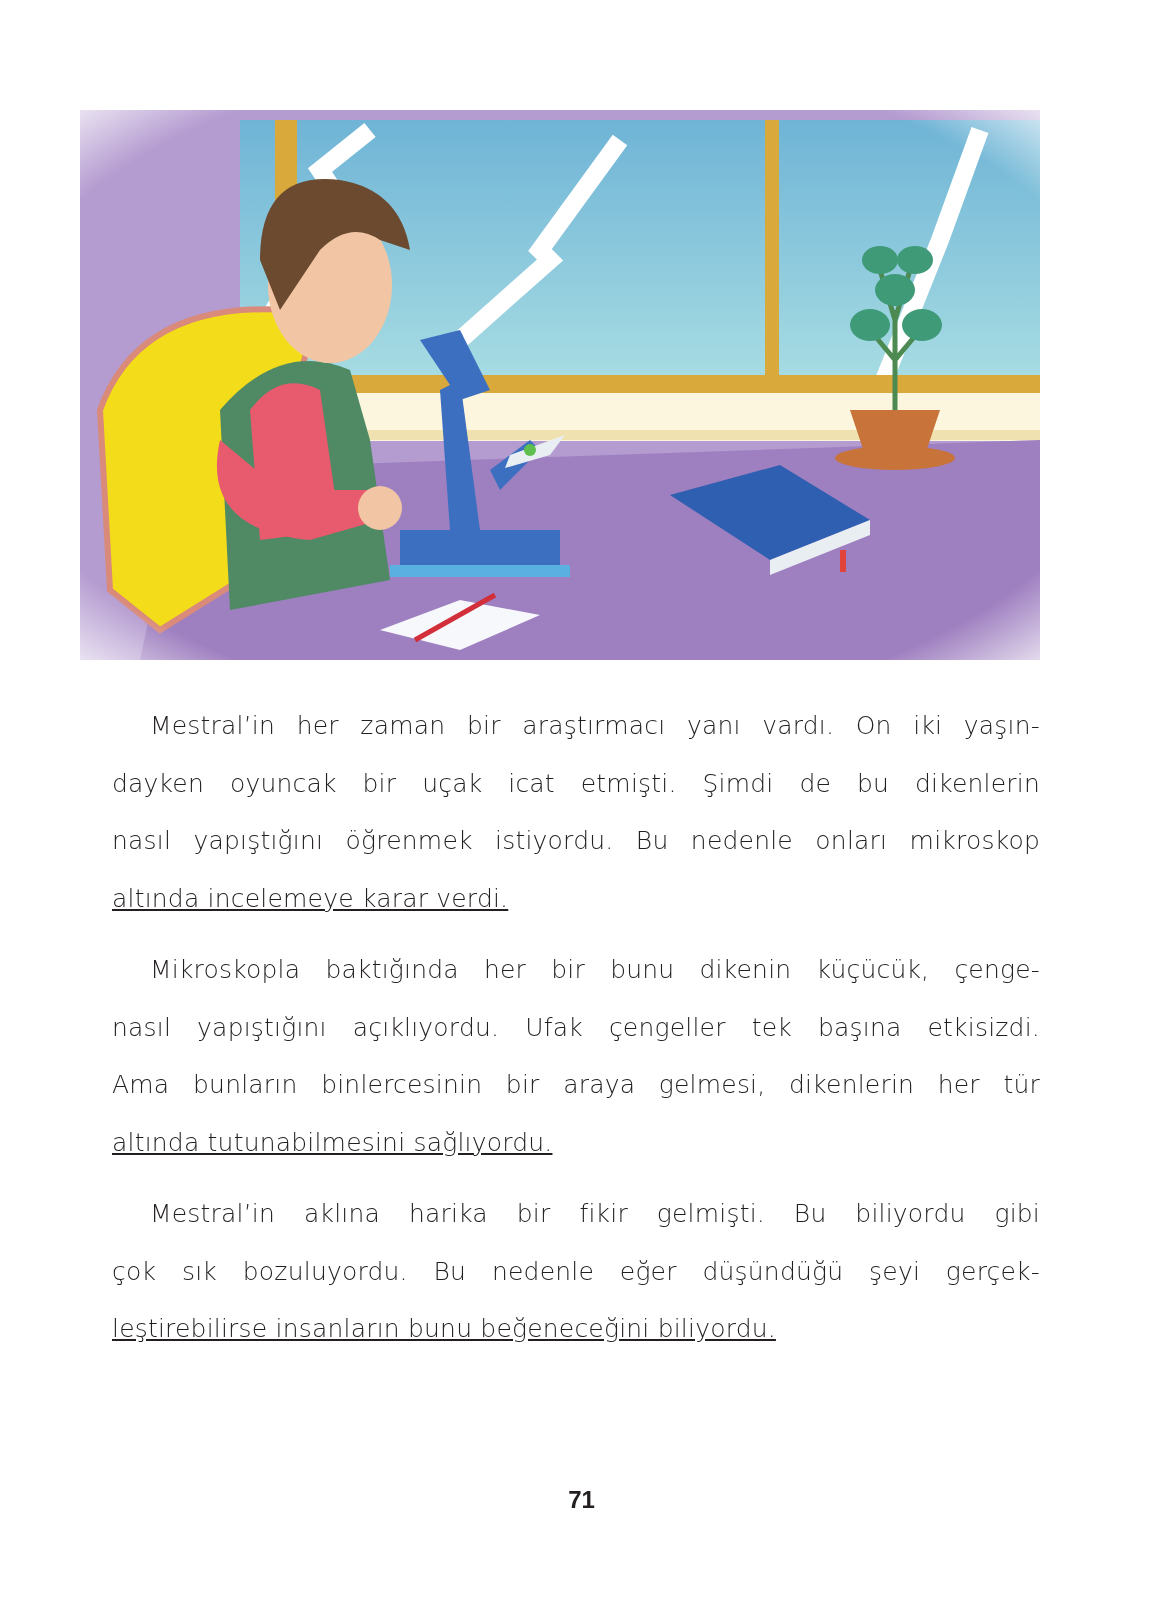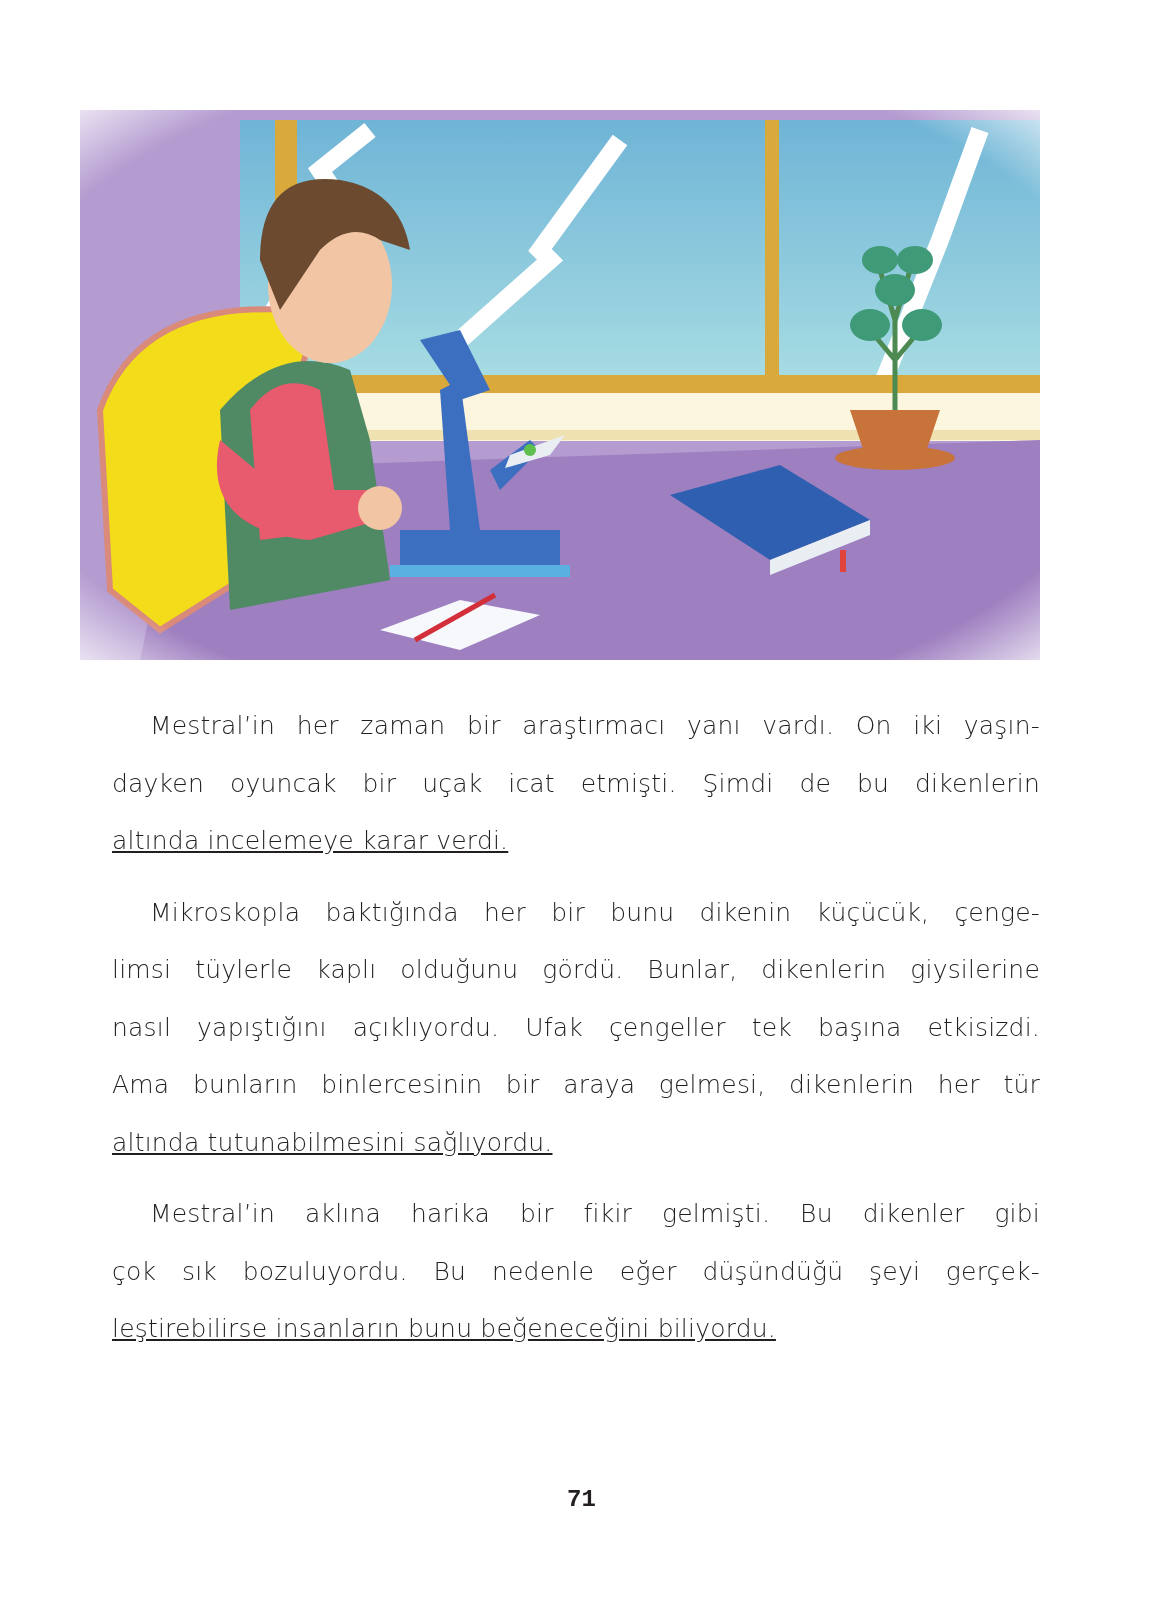--- a/index.html
+++ b/index.html
@@ -4,21 +4,21 @@
 <style>
   html, body { margin: 0; padding: 0; background: #ffffff; }
   body { width: 1163px; height: 1616px; position: relative; overflow: hidden; font-family: "DejaVu Sans", sans-serif; color: #231f20; }
   .illustration { position: absolute; left: 80px; top: 110px; width: 960px; height: 550px; }
   .illustration svg { width: 100%; height: 100%; display: block; }
   .body-text { position: absolute; left: 112px; top: 697px; width: 928px; }
   .para { margin: 0 0 14px 0; font-size: 25px; line-height: 57.5px; text-align: justify; text-align-last: left; font-weight: 300; letter-spacing: 0.2px; }
   .para .line { display: block; text-align: justify; text-align-last: justify; white-space: nowrap; }
   .para .line.last { text-align-last: left; text-decoration: underline; }
   .para .line.indent { padding-left: 38px; }
-  .page-number { position: absolute; left: 0; right: 0; top: 1486px; text-align: center; font-family: Liberation Mono, monospace; font-weight: bold; font-size: 24px; color: #231f20; }
+  .page-number { position: absolute; left: 0; right: 0; top: 1486px; text-align: center; font-family: Liberation Sans, sans-serif; font-weight: bold; font-size: 24px; color: #231f20; }
 </style>
 </head>
 <body>
 
 <div class="illustration">
   <svg viewBox="0 0 960 550" preserveAspectRatio="none">
     <defs>
       <radialGradient id="fade" cx="50%" cy="50%" r="75%">
         <stop offset="80%" stop-color="#ffffff" stop-opacity="0"></stop>
         <stop offset="100%" stop-color="#ffffff" stop-opacity="1"></stop>
@@ -80,29 +80,29 @@
     <ellipse cx="835" cy="150" rx="18" ry="14" fill="#3f9a78"></ellipse>
 
     <rect x="0" y="0" width="960" height="550" fill="url(#fade)"></rect>
   </svg>
 </div>
 
 <div class="body-text">
   <p class="para">
     <span class="line indent">Mestral’in her zaman bir araştırmacı yanı vardı. On iki yaşın-</span>
     <span class="line">dayken oyuncak bir uçak icat etmişti. Şimdi de bu dikenlerin</span>
+    <span class="line">nasıl yapıştığını öğrenmek istiyordu. Bu nedenle onları mikroskop</span>
     <span class="line last">altında incelemeye karar verdi.</span>
   </p>
   <p class="para">
     <span class="line indent">Mikroskopla baktığında her bir bunu dikenin küçücük, çenge-</span>
-    <span class="line">limsi tüylerle kaplı olduğunu gördü. Bunlar, dikenlerin giysilerine</span>
     <span class="line">nasıl yapıştığını açıklıyordu. Ufak çengeller tek başına etkisizdi.</span>
     <span class="line">Ama bunların binlercesinin bir araya gelmesi, dikenlerin her tür</span>
     <span class="line last">altında tutunabilmesini sağlıyordu.</span>
   </p>
   <p class="para">
-    <span class="line indent">Mestral’in aklına harika bir fikir gelmişti. Bu dikenler gibi</span>
+    <span class="line indent">Mestral’in aklına harika bir fikir gelmişti. Bu biliyordu gibi</span>
     <span class="line">çok sık bozuluyordu. Bu nedenle eğer düşündüğü şeyi gerçek-</span>
     <span class="line last">leştirebilirse insanların bunu beğeneceğini biliyordu.</span>
   </p>
 </div>
 
 <div class="page-number">71</div>
 
 </body></html>

